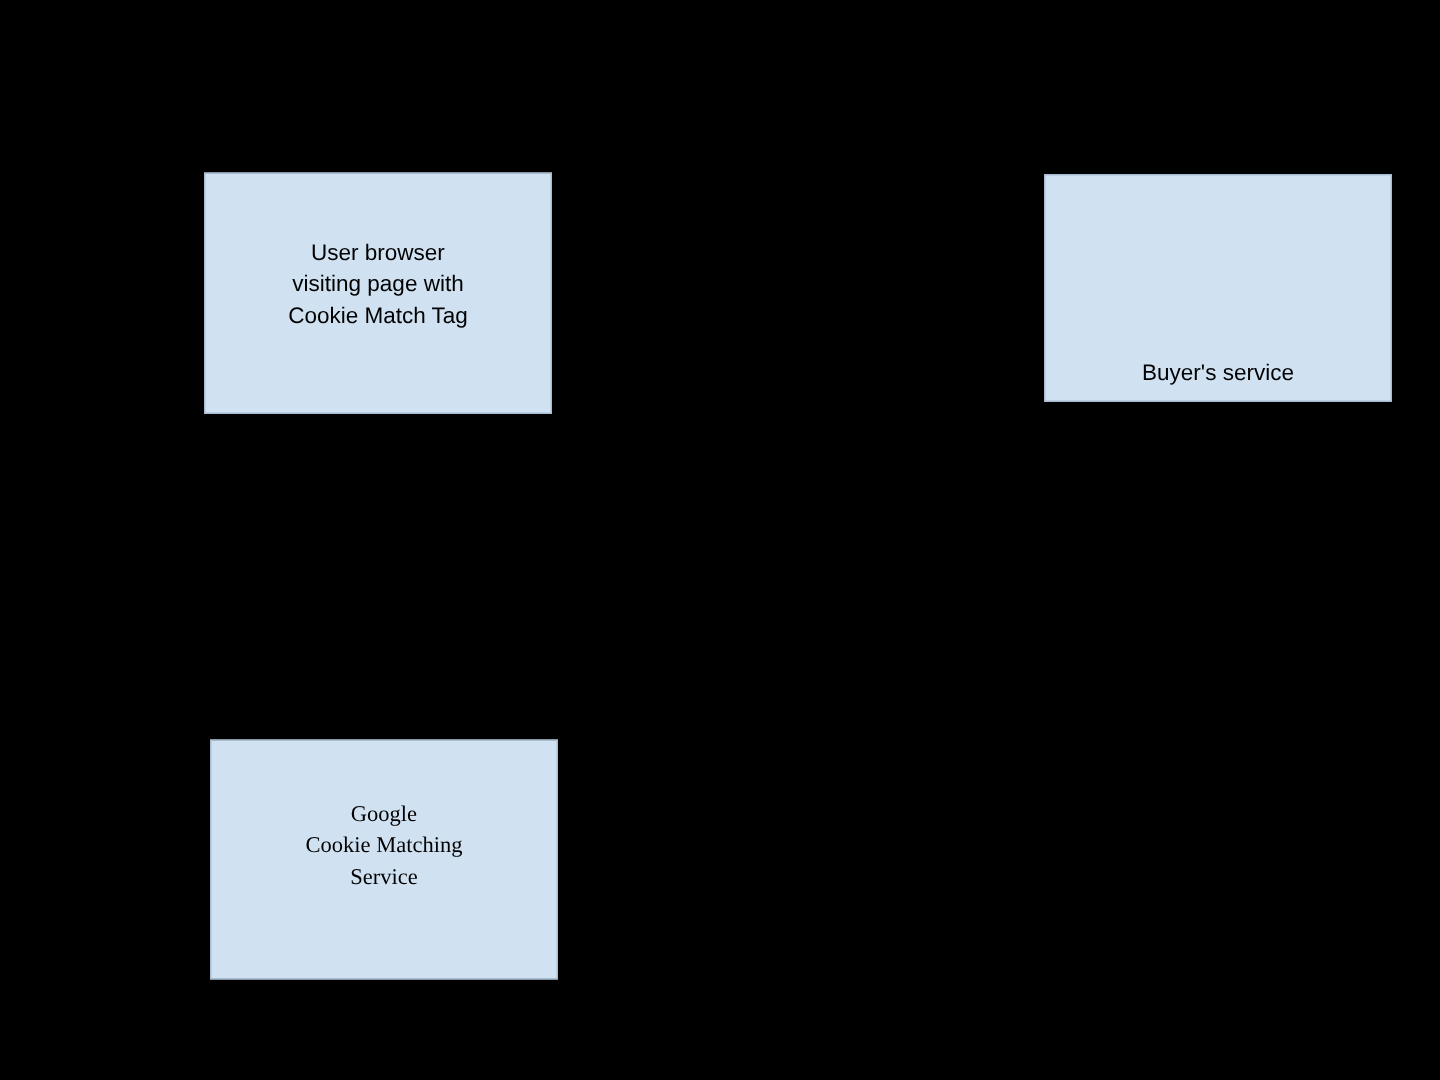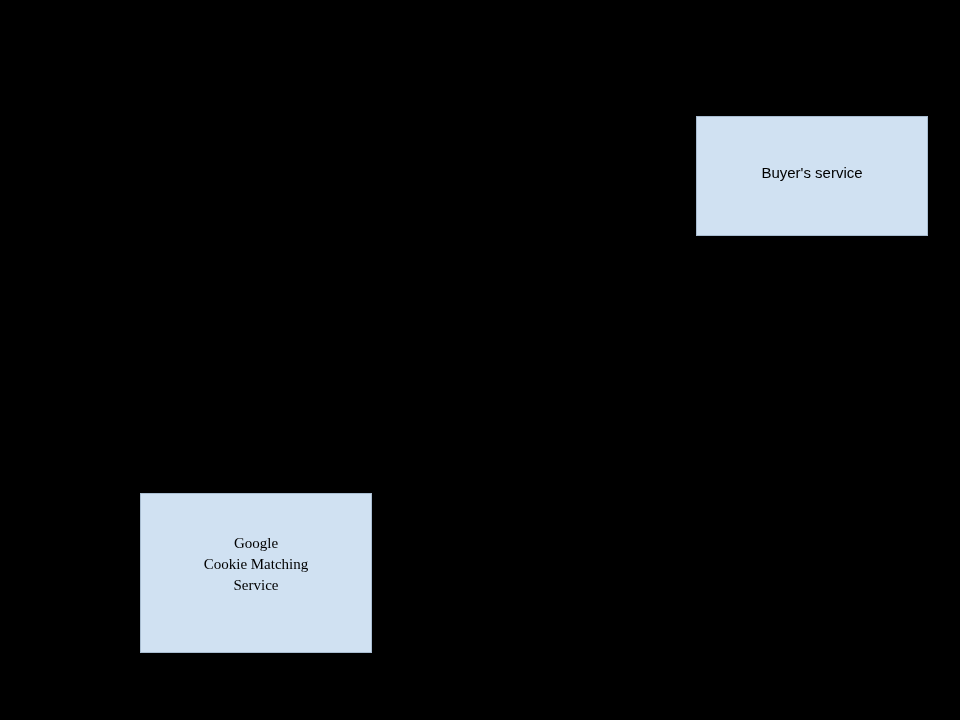--- a/index.html
+++ b/index.html
@@ -45,40 +45,45 @@
     width: 232px;
     height: 161px;
     align-items: flex-start;
     padding-top: 42px;
   }
   
   #node-buyers-service {
     left: 696px;
     top: 116px;
     width: 232px;
-    height: 120px;
-    align-items: center;
+    height: 152px;
+    align-items: flex-end;
     padding-bottom: 8px;
   }
   
   #node-google-cms {
     left: 140px;
     top: 493px;
     width: 232px;
     height: 160px;
     align-items: flex-start;
     padding-top: 39px;
     font-family: Liberation Serif, serif;
   }
 </style>
 </head>
 <body>
 
 <div id="canvas">
 
+  <div class="node" id="node-user-browser">
+    <span class="node-label">User browser
+visiting page with
+Cookie Match Tag</span>
+  </div>
 
   <div class="node" id="node-buyers-service">
     <span class="node-label">Buyer's service</span>
   </div>
 
   <div class="node" id="node-google-cms">
     <span class="node-label">Google
 Cookie Matching
 Service</span>
   </div>

